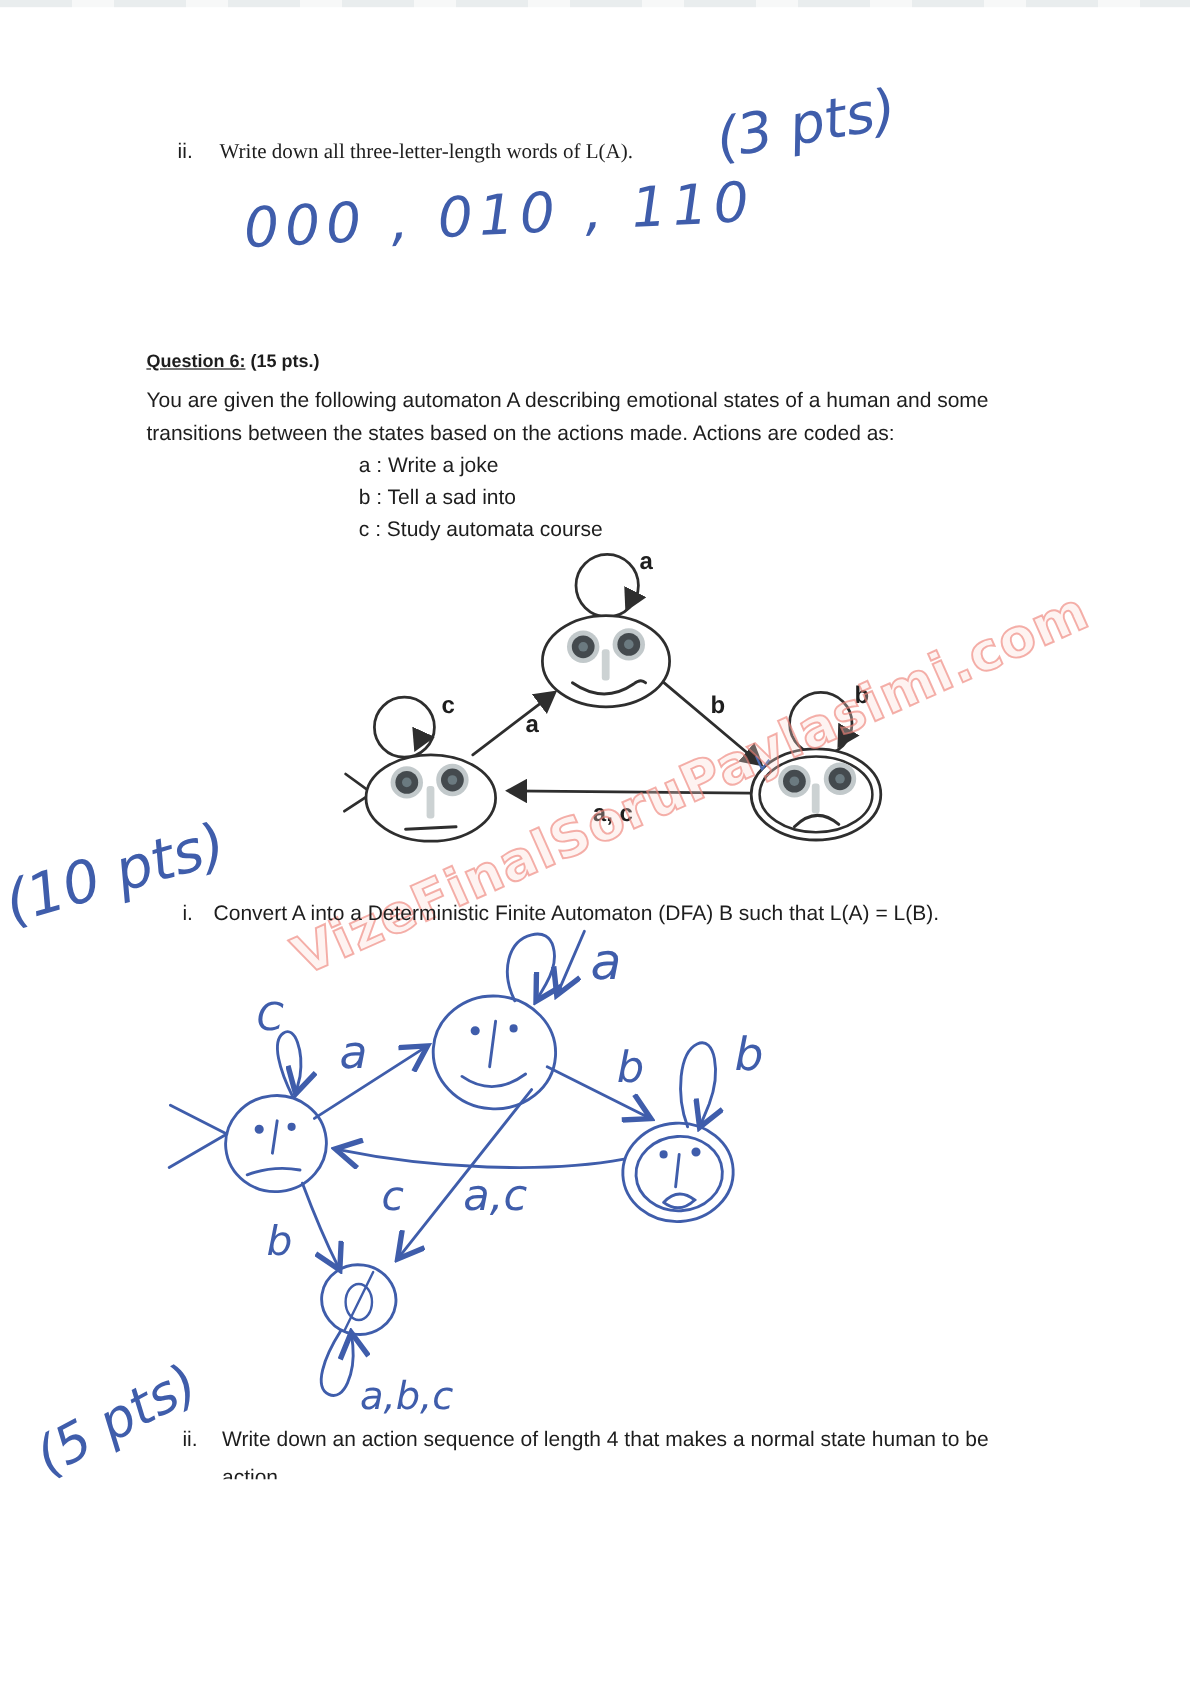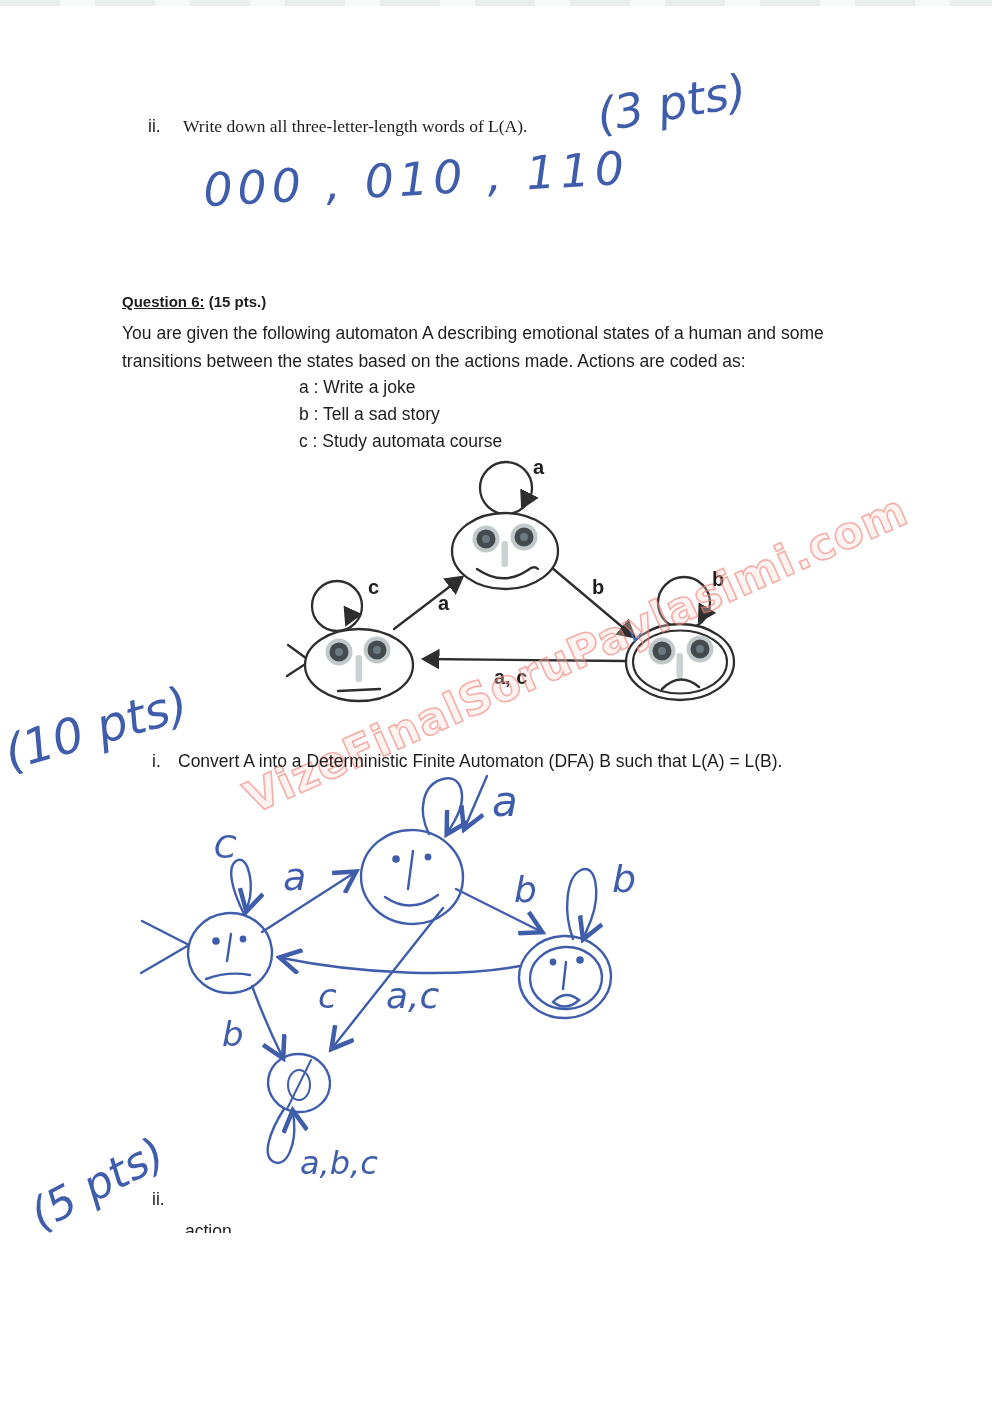--- a/index.html
+++ b/index.html
@@ -39,21 +39,21 @@
   <div class="abs hand nowrap" style="left:596px;top:76px;font-size:46px;transform:rotate(-10deg);">(3 pts)</div>
   <div class="abs hand nowrap" style="left:203px;top:152px;font-size:46px;letter-spacing:5px;transform:rotate(-3deg);">000 , 010 , 110</div>
 
   <div class="abs printed nowrap" style="left:122px;top:293px;font-size:15px;">
     <span class="bold underline">Question 6:</span>
     <span class="bold">(15 pts.)</span>
   </div>
   <div class="abs printed t17 nowrap" style="left:122px;top:322px;">You are given the following automaton A describing emotional states of a human and some</div>
   <div class="abs printed t17 nowrap" style="left:122px;top:350px;">transitions between the states based on the actions made. Actions are coded as:</div>
   <div class="abs printed t17 nowrap" style="left:299px;top:376px;">a : Write a joke</div>
-  <div class="abs printed t17 nowrap" style="left:299px;top:403px;">b : Tell a sad story</div>
+  <div class="abs printed t17 nowrap" style="left:299px;top:403px;">b : Tell a sad into</div>
   <div class="abs printed t17 nowrap" style="left:299px;top:430px;text-align:right;">c : Study automata course</div>
 
   <svg class="abs" style="left:265px;top:448px;" width="490" height="265" viewBox="265 448 490 265">
     <defs>
       <marker id="ab" viewBox="0 0 10 10" markerWidth="9" markerHeight="9" refX="7" refY="5" orient="auto">
         <path d="M0,0 L9,5 L0,10 Z" fill="#2e2e2e"></path>
       </marker>
     </defs>
     <g fill="none" stroke="#2e2e2e" stroke-width="2.3" stroke-linecap="round">
 
@@ -187,18 +187,19 @@
     <text class="hlabel" x="514" y="902" font-size="36">b</text>
     <text class="hlabel" x="612" y="892" font-size="38">b</text>
     <text class="hlabel" x="386" y="1008" font-size="36">a,c</text>
     <text class="hlabel" x="318" y="1008" font-size="34">c</text>
     <text class="hlabel" x="222" y="1046" font-size="34">b</text>
     <text class="hlabel" x="300" y="1174" font-size="32">a,b,c</text>
   </svg>
 
   <div class="abs hand nowrap" style="left:25px;top:1158px;font-size:44px;transform:rotate(-28deg);">(5 pts)</div>
   <div class="abs printed t17" style="left:152px;top:1188px;">ii.</div>
+  <div class="abs printed t17 nowrap" style="left:185px;top:1188px;">Write down an action sequence of length 4 that makes a normal state human to be</div>
   <div class="abs printed t17 nowrap" style="left:185px;top:1220px;">action.</div>
   <div class="abs hand nowrap" style="left:212px;top:1238px;font-size:40px;transform:rotate(-2deg);">For example,  caab</div>
 
   <div class="abs printed" style="left:468px;top:1320px;width:80px;text-align:center;font-size:18px;">7</div>
 
 </div>
 
 </body></html>

